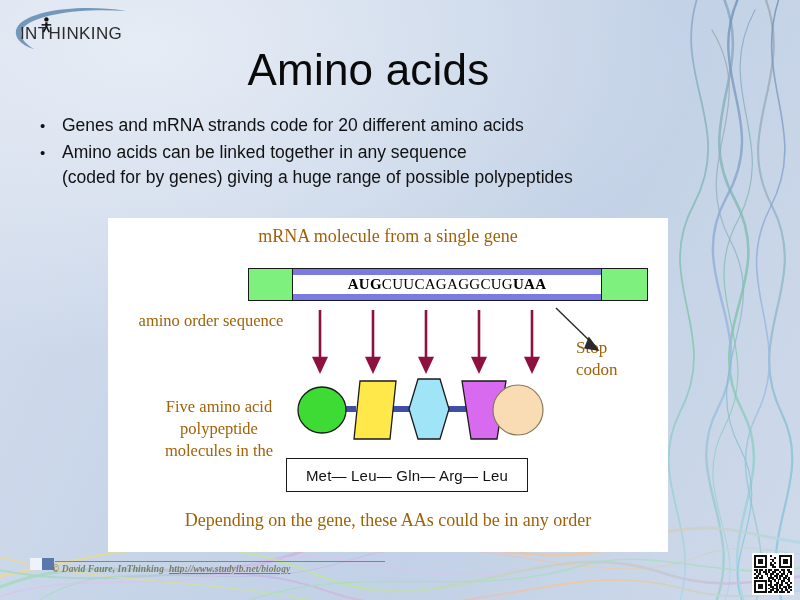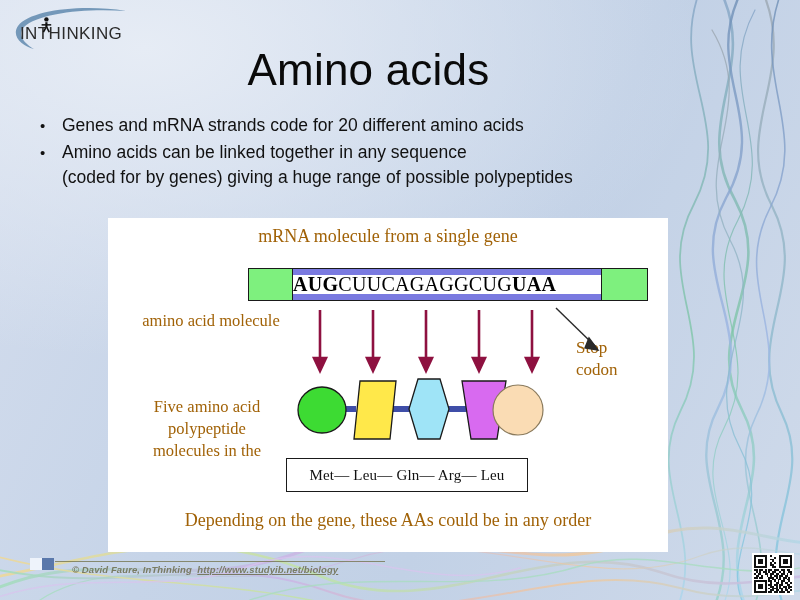--- a/index.html
+++ b/index.html
@@ -48,58 +48,58 @@
   
   #mrna-bar{position:absolute;left:140px;top:50px;width:400px;height:33px;border:1.5px solid #1a1a1a;box-sizing:border-box;background:#fff;}
   .utr{position:absolute;top:0;height:100%;background:#7ef07e;box-sizing:border-box;}
   .utr.left{left:0;width:44px;border-right:1.5px solid #1a1a1a;}
   .utr.right{right:0;width:46px;border-left:1.5px solid #1a1a1a;}
   .strandbar{position:absolute;left:44px;right:46px;height:6px;background:#7a7ae0;}
   .strandbar.top{top:0;}
   .strandbar.bot{bottom:0;}
   #seq{
     position:absolute;left:44px;right:46px;top:5px;bottom:5px;
-    display:flex;align-items:center;justify-content:flex-start;
-    font-family:"Liberation Serif",serif;font-size:20px;letter-spacing:.3px;color:#000;white-space:nowrap;
+    display:flex;align-items:center;justify-content:center;
+    font-family:"Liberation Serif",serif;font-size:15px;letter-spacing:.3px;color:#000;white-space:nowrap;
   }
   #seq b{font-weight:bold;}
 
   
   #codon-label{position:absolute;left:-2px;top:92px;width:210px;text-align:center;font-size:16.5px;line-height:21px;}
 
   
-  #aa-label{position:absolute;left:0;top:178px;width:198px;text-align:center;font-size:16.5px;line-height:22px;}
+  #aa-label{position:absolute;left:12px;top:178px;width:198px;text-align:center;font-size:16.5px;line-height:22px;}
 
   
   #stop-label{position:absolute;left:468px;top:119px;font-size:17px;line-height:22px;}
 
   
   #arrows{position:absolute;left:0;top:0;width:560px;height:334px;}
 
   
   #aarow{position:absolute;left:186px;top:155px;width:250px;height:70px;}
 
   
   #metbox{
     position:absolute;left:178px;top:240px;width:240px;height:32px;
     border:1.5px solid #1a1a1a;background:#fff;
     display:flex;align-items:center;justify-content:center;
-    font-family:Liberation Serif, serif;font-size:15px;color:#111;letter-spacing:.2px;
+    font-family:Liberation Sans, sans-serif;font-size:15px;color:#111;letter-spacing:.2px;
   }
 
   
   #caption{position:absolute;left:0;top:292px;width:560px;text-align:center;font-size:18px;}
 
   
   #footer-rule{position:absolute;left:55px;top:561px;width:330px;height:1px;background:#6f6f45;opacity:.75;}
   #footer-sq1{position:absolute;left:30px;top:558px;width:12px;height:12px;background:#eef3fb;}
   #footer-sq2{position:absolute;left:42px;top:558px;width:12px;height:12px;background:#5a78ab;}
   #footer-txt{
-    position:absolute;left:72px;top:564px;font-size:9.5px;font-style:italic;font-weight:bold;
-    color:#6d6d4e;opacity:.85;letter-spacing:.1px;white-space:nowrap;
+    position:absolute;left:52px;top:564px;font-size:9.5px;font-style:italic;font-weight:bold;
+    color:#6d6d4e;opacity:.85;letter-spacing:.1px;white-space:nowrap;font-family:Liberation Serif, serif;
   }
   #footer-txt .u{text-decoration:underline;}
 
   
   #qr{position:absolute;right:6px;bottom:5px;width:38px;height:38px;background:#fff;padding:2px;}
 </style>
 </head>
 <body>
 
 <div id="slide">
@@ -194,21 +194,21 @@
       <div class="strandbar bot"></div>
       <div id="seq">
           <b>AUG</b>
           <span>CUUCAGAGGCUG</span>
           <b>UAA</b>
         </div>
       <div class="utr right"></div>
     </div>
 
     <div id="codon-label" class="ser">
-      <div>amino acid molecule</div>
+      <div>amino order sequence</div>
     </div>
 
     <div id="stop-label" class="ser">
       <div>Stop</div>
       <div>codon</div>
     </div>
 
     <div id="aa-label" class="ser">
       <div>Five amino acid</div>
       <div>polypeptide</div>

